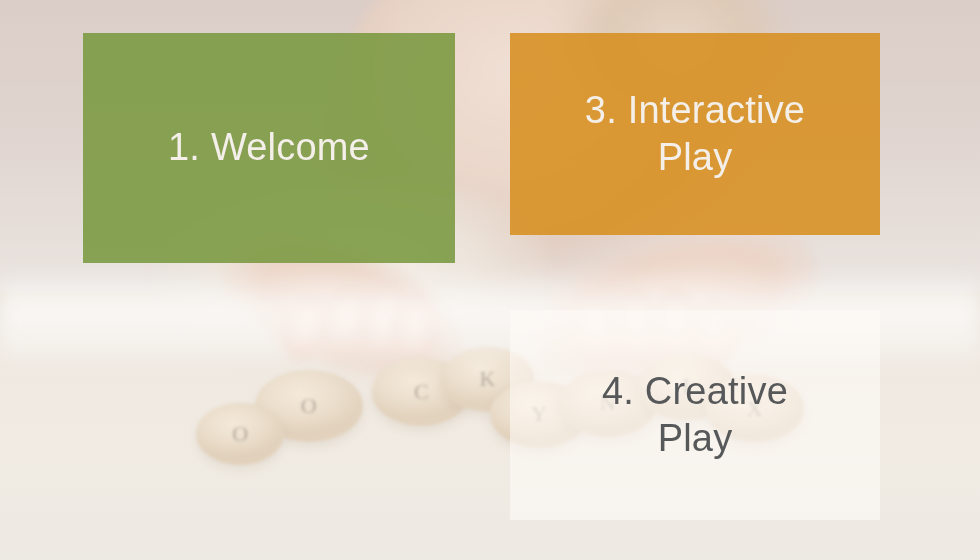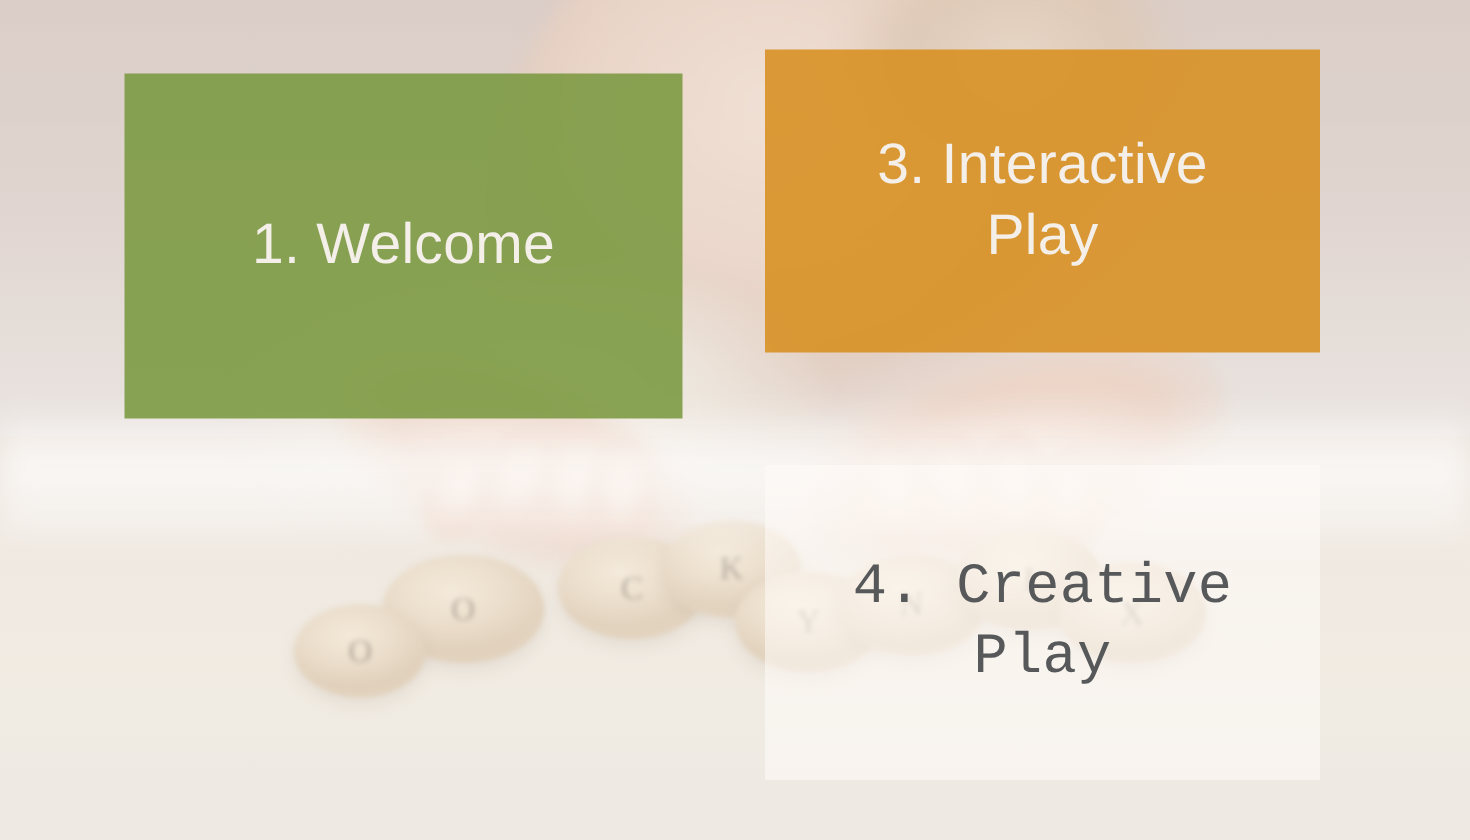--- a/index.html
+++ b/index.html
@@ -130,27 +130,27 @@
   }
   .tile .label {
     font-size: 38px;
     font-weight: 400;
     line-height: 1.24;
     letter-spacing: .2px;
     white-space: pre-line;
   }
 
   #tile-welcome       { left: 83px;  top: 33px;  width: 372px; height: 230px;
-                        background: rgba(122,152,64, .88); margin-top: 16px; }
+                        background: rgba(122,152,64, .88); }
   #tile-interactive   { left: 510px; top: 33px;  width: 370px; height: 202px;
                         background: rgba(215,143,32, .88); }
   #tile-lesson        { left: 83px;  top: 310px; width: 372px; height: 210px;
                         background: rgba(220,83,74, .86); }
   #tile-creative      { left: 510px; top: 310px; width: 370px; height: 210px;
-                        background: rgba(255,252,248, .56); font-family: Liberation Mono, monospace; }
+                        background: rgba(255,252,248, .56); }
 
   .label-light { color: #f4efe9; }
   .label-dark  { color: #56585a; }
 
   
   .wash {
     position: absolute;
     inset: 0;
     pointer-events: none;
     background: linear-gradient(180deg, rgba(255,255,255,.06) 0%, rgba(255,255,255,.16) 46%, rgba(255,255,255,.30) 62%, rgba(255,255,255,.18) 100%);

